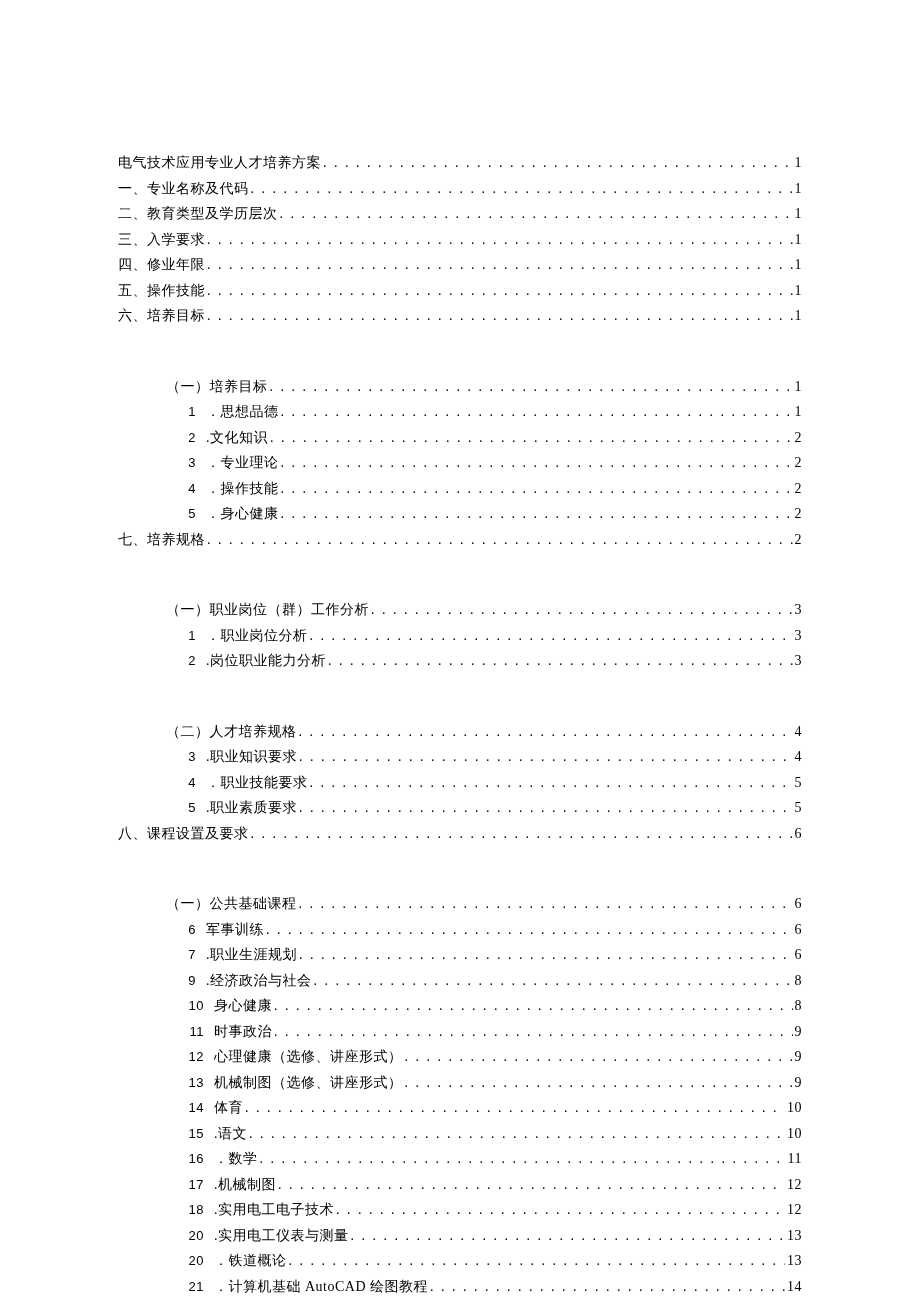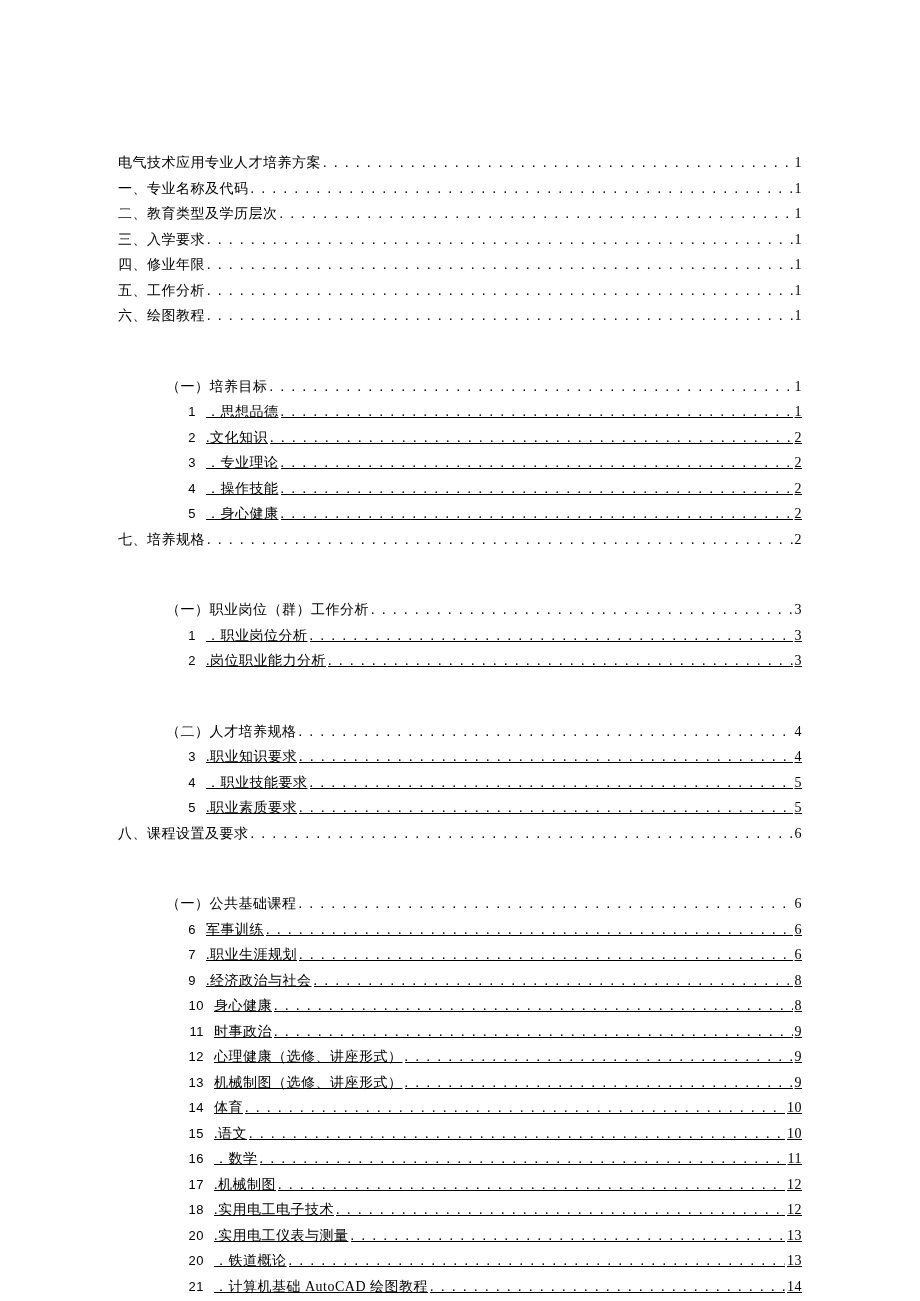--- a/index.html
+++ b/index.html
@@ -34,21 +34,21 @@
     margin: 0 2px;
   }
   .toc-dots::after {
     content: ". . . . . . . . . . . . . . . . . . . . . . . . . . . . . . . . . . . . . . . . . . . . . . . . . . . . . . . . . . . . . . . . . . . . . . . . . . . . . . . . . . . . . . . . . . . . . . . . . . . . . . . . . . . . . . . . . . . . . . . . . . . . . . . . . . . .";
   }
   .toc-page {
     flex: 0 0 auto;
   }
   .lvl0 { padding-left: 0; }
   .lvl1 { padding-left: 48px; margin-top: 45px; }
-  .lvl2 { padding-left: 68px; text-decoration: underline; }
+  .lvl2 { padding-left: 68px; }
   .num {
     display: inline-block;
     font-family: Arial, sans-serif;
     font-size: 13px;
     text-align: right;
     margin-right: 10px;
   }
   .num.w1 { min-width: 10px; }
   .num.w2 { min-width: 18px; }
 </style>
@@ -76,26 +76,26 @@
         <span class="toc-title"><span>三、入学要求</span></span>
         <span class="toc-dots"></span>
         <span class="toc-page">1</span>
       </div>
       <div class="toc-line lvl0">
         <span class="toc-title"><span>四、修业年限</span></span>
         <span class="toc-dots"></span>
         <span class="toc-page">1</span>
       </div>
       <div class="toc-line lvl0">
-        <span class="toc-title"><span>五、工作分析</span></span>
-        <span class="toc-dots"></span>
-        <span class="toc-page">1</span>
-      </div>
-      <div class="toc-line lvl0">
-        <span class="toc-title"><span>六、绘图教程</span></span>
+        <span class="toc-title"><span>五、操作技能</span></span>
+        <span class="toc-dots"></span>
+        <span class="toc-page">1</span>
+      </div>
+      <div class="toc-line lvl0">
+        <span class="toc-title"><span>六、培养目标</span></span>
         <span class="toc-dots"></span>
         <span class="toc-page">1</span>
       </div>
       <div class="toc-line lvl1">
         <span class="toc-title"><span>（一）培养目标</span></span>
         <span class="toc-dots"></span>
         <span class="toc-page">1</span>
       </div>
       <div class="toc-line lvl2">
         <span class="toc-title"><span class="num w1">1</span><span>．思想品德</span></span>

